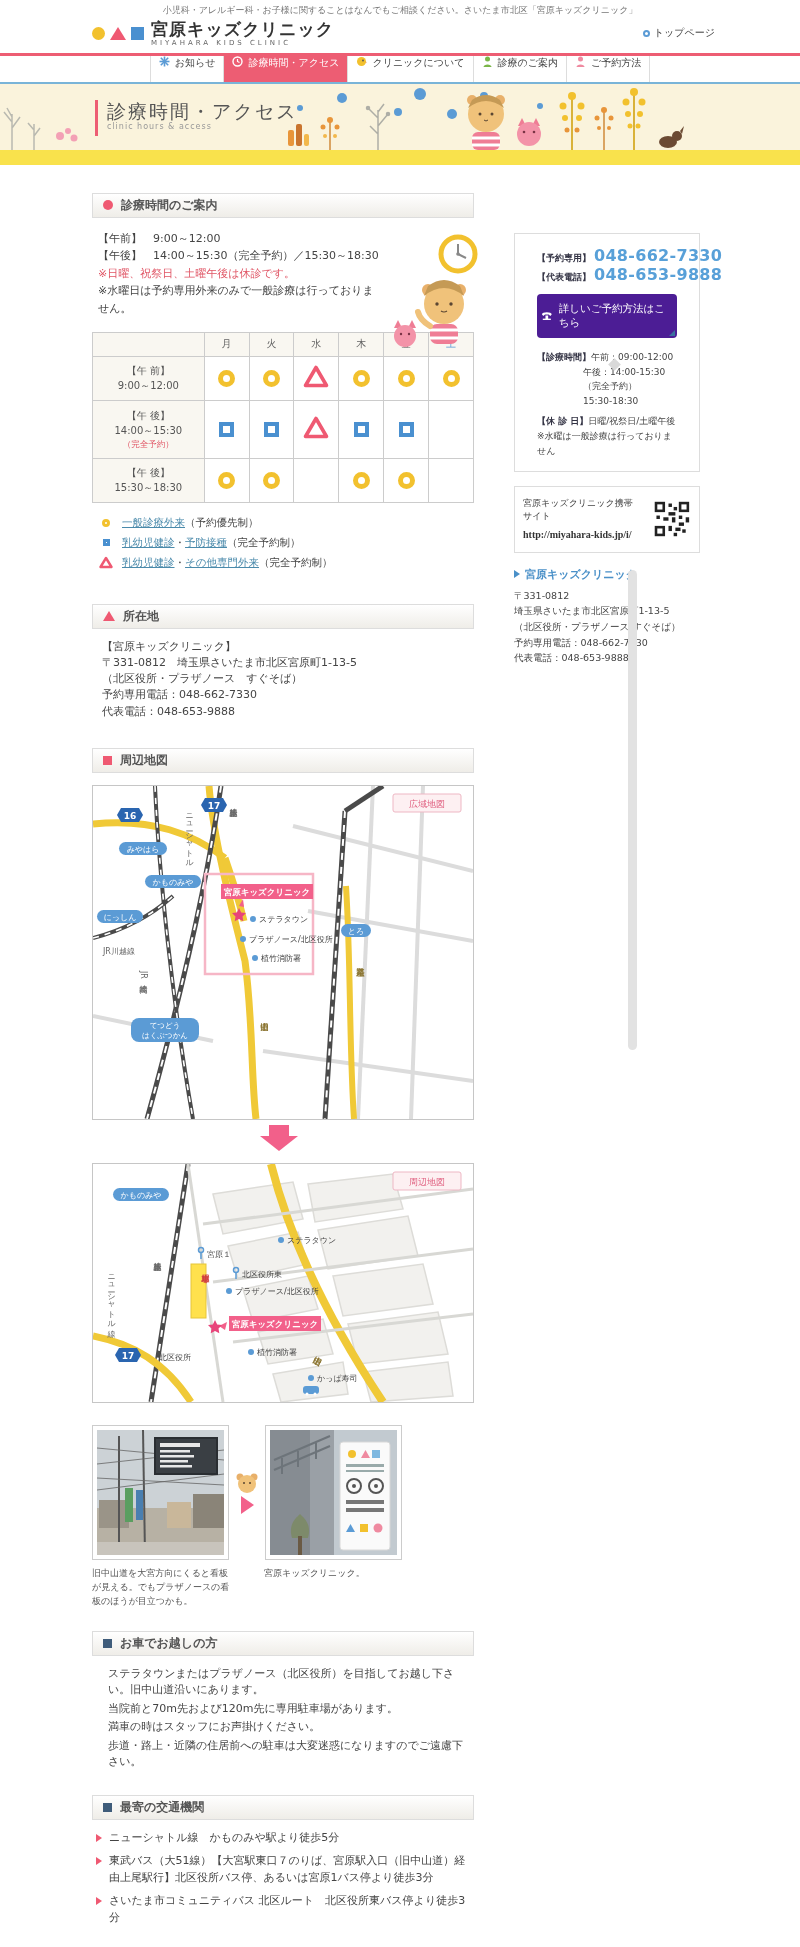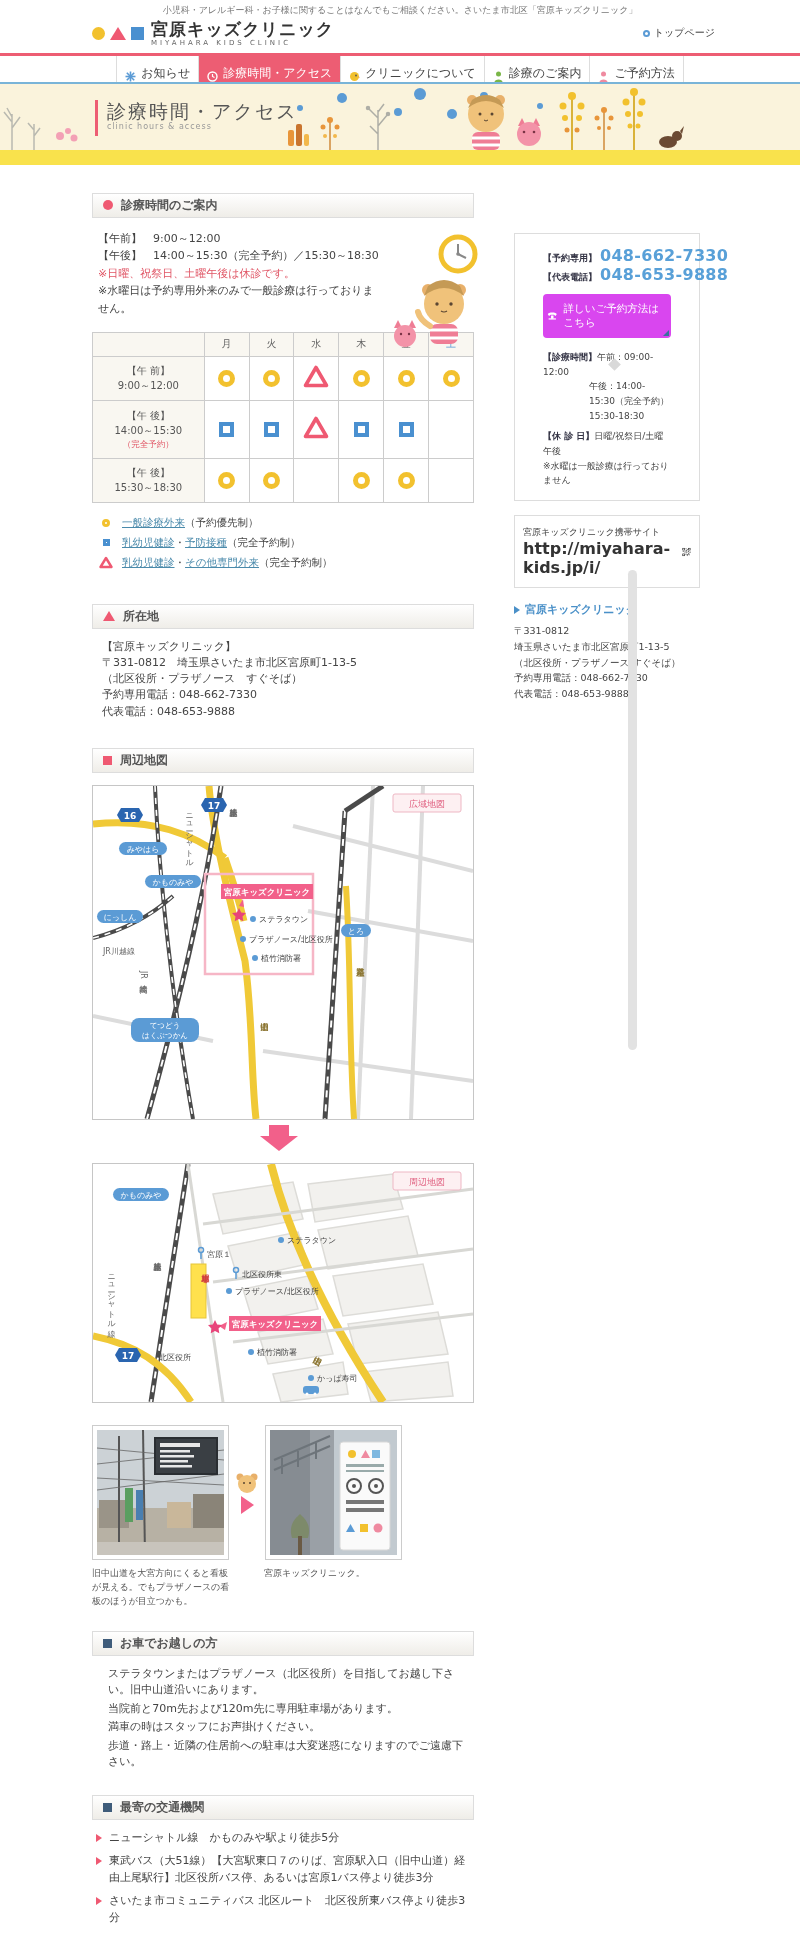--- a/index.html
+++ b/index.html
@@ -1,17 +1,17 @@
 <!DOCTYPE html>
 <html><head>
 <meta charset="utf-8">
 <style>
   * { box-sizing: border-box; }
   body { margin:0; background:#fff; font-family:"DejaVu Sans","Liberation Sans",sans-serif; color:#444; }
-  a { text-decoration:none; cursor:pointer; }
+  a { text-decoration:none; cursor:pointer;font-family:Liberation Serif, serif; }
   .page { width:800px; position:relative; background:#fff; overflow:hidden; }
 
   
   .topbar { height:17px; font-size:9px; color:#777; text-align:center; padding-top:4px; }
 
   
   .header { display:flex; align-items:center; justify-content:space-between; padding:3px 85px 6px 92px; }
   .logo { display:flex; align-items:center; gap:7px; }
   .logo-shapes { display:flex; align-items:center; gap:5px; }
   .ls-circle { width:13px; height:13px; border-radius:50%; background:#f2c12e; }
@@ -20,21 +20,21 @@
   .logo-jp { font-size:17px; font-weight:bold; color:#333; letter-spacing:1px; line-height:1.1; }
   .logo-en { font-size:7px; color:#666; letter-spacing:3px; }
   .toplink { display:flex; align-items:center; gap:4px; font-size:10px; color:#444; }
   .toplink .ic { width:7px; height:7px; border:2px solid #5b9bd5; border-radius:50%; }
 
   .hr-pink { height:3px; background:#ed5d73; }
   .hr-blue { height:2px; background:#79b4d8; }
 
   
   .nav { display:flex; justify-content:center; align-items:stretch; height:26px; background:#fff; }
-  .nav-item { display:flex; align-items:flex-end; gap:5px; padding:0 8px; font-size:12px; color:#444; border-left:1px solid #ddd; }
+  .nav-item { display:flex; align-items:flex-start; gap:5px; padding:0 8px; font-size:10px; color:#444; border-left:1px solid #ddd; }
   .nav-item:last-child { border-right:1px solid #ddd; }
   .nav-item.active { background:#ed5d73; color:#fff; }
 
   
   .banner { position:relative; height:66px; background:#faf3dc; overflow:hidden; }
   .banner-title { position:absolute; left:95px; top:16px; display:flex; gap:9px; z-index:2; }
   .banner-bar { width:3px; height:36px; background:#ed5d73; }
   .banner h1 { margin:0; font-size:19px; color:#555; font-weight:normal; letter-spacing:2px; line-height:1.2; }
   .banner .sub { font-size:8px; color:#999; letter-spacing:1px; }
   .banner-art { position:absolute; left:0; top:0; }
@@ -98,33 +98,33 @@
   .cap { width:142px; font-size:9px; color:#555; line-height:1.55; }
   .cap.right { margin-left:30px; }
 
   .paras { margin:10px 0 0 16px; font-size:11px; line-height:1.5; color:#444; }
   .paras p { margin:0 0 2px; }
   .transit { margin:10px 0 0 4px; }
   .titem { display:flex; gap:7px; font-size:11px; line-height:1.5; margin-bottom:7px; color:#444; }
   .tri-r { margin-top:4px; width:0; height:0; border-top:4px solid transparent; border-bottom:4px solid transparent; border-left:6px solid #ef5972; flex:none; }
 
   
-  .sbox { border:1px solid #ddd; background:#fff; padding:12px 28px; margin-bottom:14px; }
+  .sbox { border:1px solid #ddd; background:#fff; padding:12px 22px; margin-bottom:14px; }
   .phrow { display:flex; align-items:baseline; gap:3px; white-space:nowrap; }
   .phlabel { font-size:9px; color:#334; font-weight:bold; flex:none; }
   .phnum { font-size:16px; color:#58a0d8; font-weight:bold; letter-spacing:0.3px; }
-  .resbtn { margin:10px 0 12px; background:#d946ef; color:#fff; font-size:10.5px; border-radius:4px;
+  .resbtn { margin:10px 0 12px; background:#4c1d95; color:#fff; font-size:10.5px; border-radius:4px;
             padding:8px 4px; display:flex; align-items:center; justify-content:center; gap:6px; position:relative; }
   .resbtn .fold { position:absolute; right:2px; bottom:2px; width:0; height:0; border-left:6px solid transparent; border-bottom:6px solid #39719e; }
   .sinfo { font-size:9px; line-height:1.65; color:#444; }
   .sinfo b { color:#334; }
   .sind { padding-left:46px; }
   .sbox.mobile { display:flex; gap:12px; align-items:center; padding:10px 8px; }
   .mob-title { font-size:9px; color:#444; }
-  .mob-url { font-size:16px; font-weight:bold; color:#333; margin-top:20px;text-align:right; }
+  .mob-url { font-size:10px; font-weight:bold; color:#333; margin-top:20px;text-align:right; }
   .slink { display:flex; align-items:center; gap:5px; font-size:11px; font-weight:bold; color:#4a90c8; margin:4px 0 6px; }
   .slink .tri { width:0; height:0; border-top:4px solid transparent; border-bottom:4px solid transparent; border-left:6px solid #4a90c8; }
   .saddr { font-size:9.5px; line-height:1.65; color:#444; }
 
   
   .scrollbar-deco { position:absolute; left:628px; top:570px; width:9px; height:480px; border-radius:5px; background:#e2e2e2; }
   .diamond-deco { position:absolute; left:610px; top:360px; width:9px; height:9px; background:#d9d9d9; transform:rotate(45deg); }
 </style>
 </head>
 <body>

